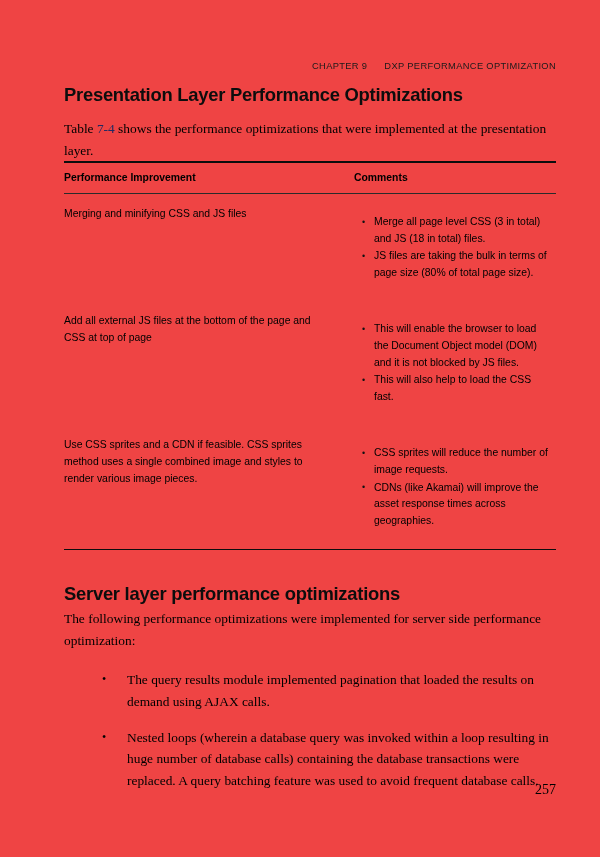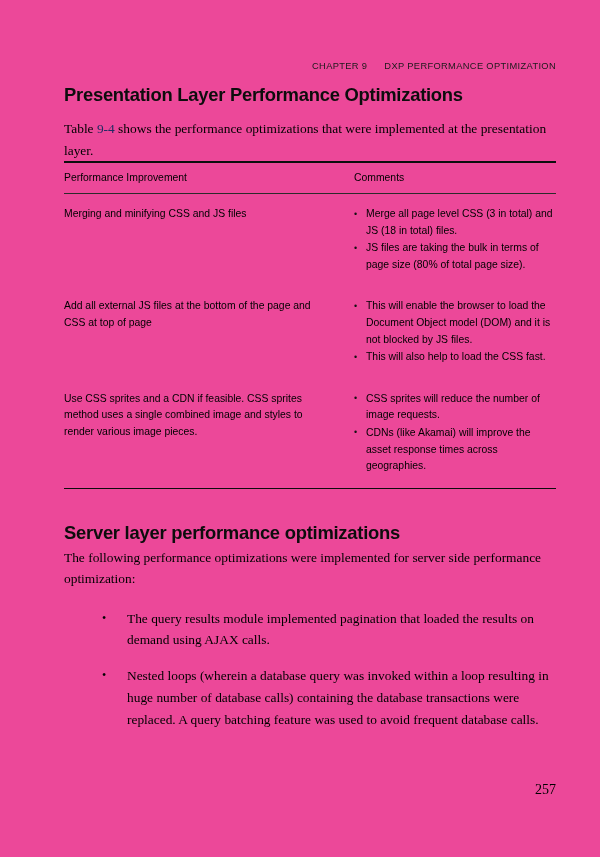--- a/index.html
+++ b/index.html
@@ -14,21 +14,21 @@
     font-family: "Liberation Serif", serif;
     color: #000000;
     overflow: hidden;
   }
 
   .page {
     position: absolute;
     left: 0; top: 0;
     width: 600px;
     height: 857px;
-    background: #ec4899;
+    background: #ef4444;
   }
 
   
   .running-header {
     position: absolute;
     left: 64px;
     right: 44px;
     top: 58px;
     height: 16px;
     display: flex;
@@ -94,21 +94,21 @@
     width: 492px;
     border-collapse: collapse;
     table-layout: fixed;
     font-family: "Liberation Sans", sans-serif;
   }
   table.datatable .col-a { width: 285px; }
   table.datatable .col-b { width: 207px; }
 
   table.datatable thead th {
     text-align: left;
-    font-weight: normal;
+    font-weight: bold;
     font-size: 10.4px;
     line-height: 15px;
     padding: 7px 0 8px 0;
     border-top: 2.1px solid #0d0d0d;
     border-bottom: 1px solid #2b2b2b;
     vertical-align: bottom;
   }
   table.datatable thead th.col-b { padding-left: 5px; }
 
   table.datatable tbody td {
@@ -120,21 +120,21 @@
   }
   table.datatable tbody td.col-a { padding-right: 18px; }
   table.datatable tbody td.col-b { padding-left: 5px; }
   table.datatable tbody tr:last-child td {
     border-bottom: 1.4px solid #0d0d0d;
     padding-bottom: 12px;
   }
 
   ul.cell-list {
     list-style: none;
-    margin: 0;
+    margin: 8px;
     padding: 0;
   }
   ul.cell-list li {
     position: relative;
     padding-left: 12px;
     margin: 0 0 1px 0;
     font-size: 10.4px;
     line-height: 16.6px;
   }
   ul.cell-list li::before {
@@ -196,21 +196,21 @@
 
   <div class="running-header">
     <span class="ch-num">CHAPTER 9</span>
     <span>DXP PERFORMANCE OPTIMIZATION</span>
   </div>
 
   <div class="content">
 
     <h1 class="section-title">Presentation Layer Performance Optimizations</h1>
 
-    <p class="body-para"><span>Table </span><a class="xref" href="#">9-4</a><span> shows the performance optimizations that were implemented at the presentation layer.</span></p>
+    <p class="body-para"><span>Table </span><a class="xref" href="#">7-4</a><span> shows the performance optimizations that were implemented at the presentation layer.</span></p>
 
 
     <table class="datatable">
       <colgroup>
         <col class="col-a">
         <col class="col-b">
       </colgroup>
       <thead>
         <tr>
           <th class="col-a">Performance Improvement</th>

